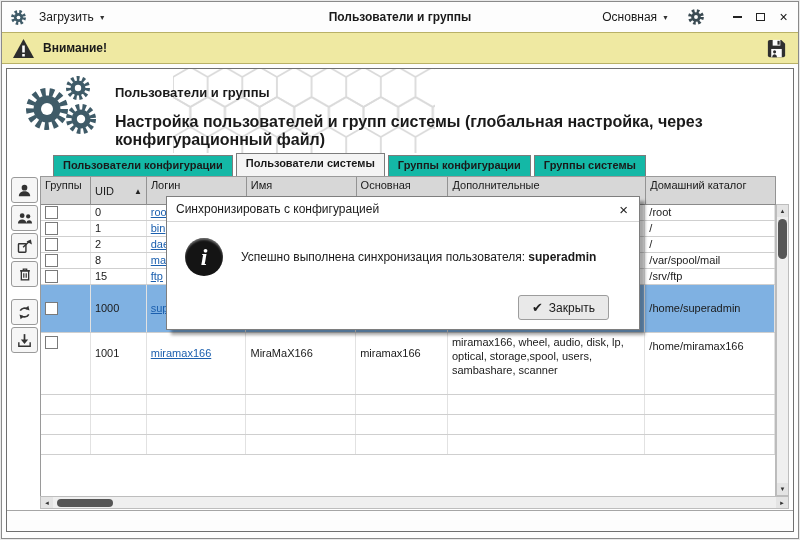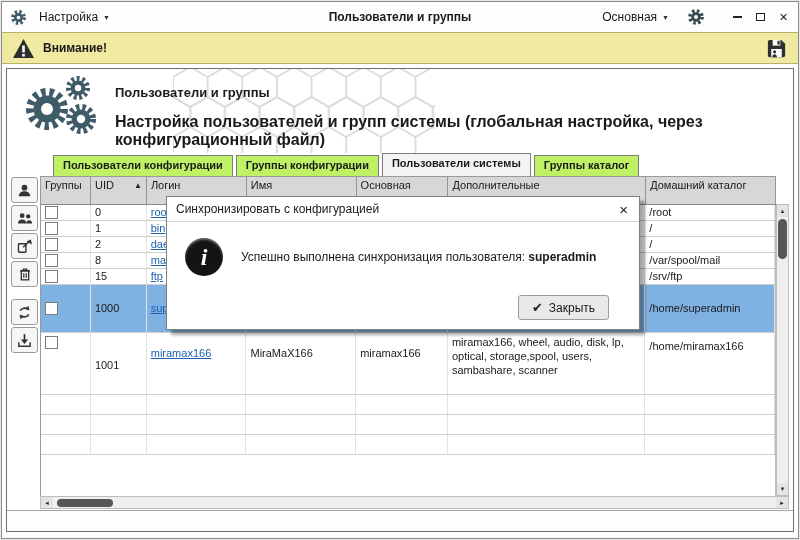--- a/index.html
+++ b/index.html
@@ -30,40 +30,40 @@
 
   
   .apphdr { position:absolute; left:0; top:0; right:0; height:84px; overflow:hidden; }
   .hexes { position:absolute; left:166px; top:-2px; }
   .gears-logo { position:absolute; left:14px; top:6px; }
   .htitle { position:absolute; left:108px; top:16px; font-size:13px; font-weight:bold; }
   .hsub { position:absolute; left:108px; top:44px; font-size:16px; font-weight:bold; width:640px; }
 
   
   .tabs { position:absolute; left:46px; top:84px; display:flex; align-items:flex-end; gap:3px; height:23px; }
-  .tab { background:#bef264; border:1px solid #7c7c7c; border-bottom:none; padding:3px 9px 4px; font-size:11px; font-weight:bold; cursor:pointer; height:21px; white-space:nowrap; }
+  .tab { background:#14b8a6; border:1px solid #7c7c7c; border-bottom:none; padding:3px 9px 4px; font-size:11px; font-weight:bold; cursor:pointer; height:21px; white-space:nowrap; }
   .tab.active { background:#f4f4f4; height:23px; }
 
   
   .toolbar { position:absolute; left:4px; top:108px; width:28px; display:flex; flex-direction:column; gap:2px; }
   .tool-btn { width:27px; height:26px; border:1px solid #9a9a9a; border-radius:3px; background:#f6f6f6; display:flex; align-items:center; justify-content:center; cursor:pointer; }
   .tool-gap { height:8px; }
 
   
   .grid { position:absolute; left:33px; top:107px; width:736px; border-left:1px solid #9a9a9a; border-top:1px solid #9a9a9a; }
   .thead { display:flex; height:28px; background:#d7d7d7; }
   .th { border-right:1px solid #939393; border-bottom:1px solid #8a8a8a; padding:2px 4px; font-size:11px; display:flex; align-items:flex-start; cursor:pointer; overflow:hidden; }
   .th.sorted { justify-content:space-between; }
   .sort-arrow { font-size:8px; margin-top:2px; color:#222; }
   .tbody { height:292px; overflow:hidden; border-right:1px solid #bbb; background:#fff; }
   .tr { display:flex; border-bottom:1px solid #cfcfcf; background:#fff; }
   .tr.sel { background:#7fb1e2; }
   .td { border-right:1px solid #e2e2e2; padding:1px 4px; font-size:11px; display:flex; align-items:center; overflow:hidden; line-height:1.25; }
   .td.top { align-items:flex-start; padding-top:3px; }
-  .c0 { width:50px; } .c1 { width:56px; } .c2 { width:100px; } .c3 { width:110px; }
+  .c0 { width:50px; } .c1 { width:56px;align-items:center; } .c2 { width:100px; } .c3 { width:110px; }
   .c4 { width:92px; } .c5 { width:198px; } .c6 { width:130px; }
   .cb { width:13px; height:13px; background:#fff; border:1px solid #7a7a7a; display:inline-block; cursor:pointer; }
   .link { color:#1b5fae; text-decoration:underline; cursor:pointer; }
   .addl { display:block; white-space:normal; }
 
   
   .vscroll { position:absolute; left:769px; top:135px; width:13px; height:292px; background:#efefef; border:1px solid #bdbdbd; display:flex; flex-direction:column; }
   .hscroll { position:absolute; left:33px; top:427px; width:749px; height:13px; background:#efefef; border:1px solid #bdbdbd; display:flex; }
   .sb-btn { flex:0 0 12px; display:flex; align-items:center; justify-content:center; font-size:6px; color:#333; background:#e4e4e4; cursor:pointer; }
   .v-thumb { width:9px; height:40px; margin:2px auto 0; background:#565656; border-radius:5px; cursor:pointer; }
@@ -93,21 +93,21 @@
   <div class="titlebar">
     <div class="tb-left">
       <span>
         <svg width="17" height="17" viewBox="0 0 24 24">
           <circle cx="12" cy="12" r="8" fill="none" stroke="#3f5b68" stroke-width="5" stroke-dasharray="3.3 3"></circle>
           <circle cx="12" cy="12" r="6.4" fill="#3f5b68"></circle>
             <circle cx="12" cy="12" r="2.6" fill="#fdfdfd"></circle>
         </svg>
       </span>
       <span class="menu-btn">
-        <span>Настройка</span>
+        <span>Загрузить</span>
         <span class="arrow">▼</span>
       </span>
     </div>
     <div class="tb-title">Пользователи и группы</div>
     <div class="tb-right">
       <span class="menu-btn">
         <span>Основная</span>
         <span class="arrow">▼</span>
       </span>
       <span class="menu-btn">
@@ -177,23 +177,23 @@
           <circle cx="60" cy="44" r="9.5" fill="#3f5b68"></circle>
             <circle cx="60" cy="44" r="4.2" fill="#fff"></circle>
         </svg>
       </span>
       <div class="htitle">Пользователи и группы</div>
       <div class="hsub">Настройка пользователей и групп системы (глобальная настройка, через конфигурационный файл)</div>
     </div>
 
     <div class="tabs">
       <div class="tab">Пользователи конфигурации</div>
+      <div class="tab active">Пользователи системы</div>
       <div class="tab">Группы конфигурации</div>
-      <div class="tab active">Пользователи системы</div>
-      <div class="tab">Группы каталог</div>
+      <div class="tab">Группы системы</div>
     </div>
 
     <div class="toolbar">
       <div class="tool-btn">
         <svg width="17" height="17" viewBox="0 0 24 24">
           <circle cx="12" cy="8" r="4" fill="#333"></circle>
           <path d="M4 20c0-4.4 3.6-7 8-7s8 2.6 8 7z" fill="#333"></path>
         </svg>
       </div>
       <div class="tool-btn">
@@ -333,21 +333,21 @@
           <div class="td c3"></div>
           <div class="td c4"></div>
           <div class="td c5"></div>
           <div class="td c6">/home/superadmin</div>
         </div>
 
         <div class="tr" style="height:62px">
           <div class="td c0 top">
               <span class="cb"></span>
             </div>
-          <div class="td c1 top" style="padding-top:26px">1001</div>
+          <div class="td c1 top" style="padding-top:14px">1001</div>
           <div class="td c2 top" style="padding-top:14px">
               <span class="link">miramax166</span>
             </div>
           <div class="td c3 top" style="padding-top:14px">MiraMaX166</div>
           <div class="td c4 top" style="padding-top:14px">miramax166</div>
           <div class="td c5 top">
               <span class="addl">miramax166, wheel, audio, disk, lp, optical, storage,spool, users, sambashare, scanner</span>
             </div>
           <div class="td c6 top" style="padding-top:7px">/home/miramax166</div>
         </div>

